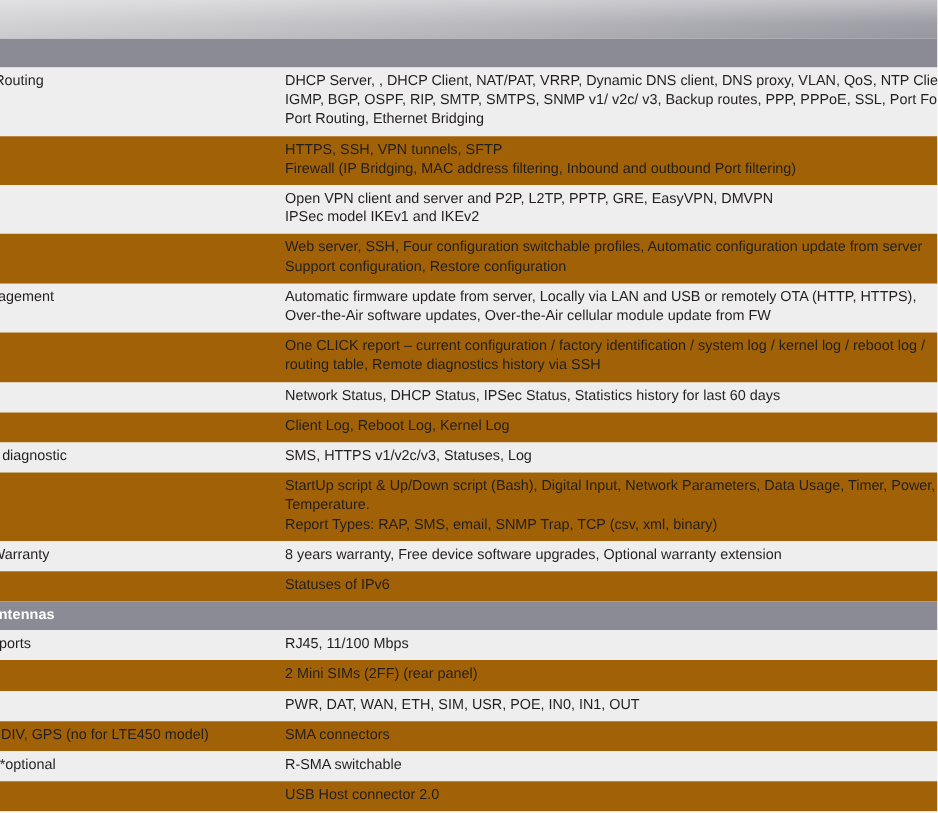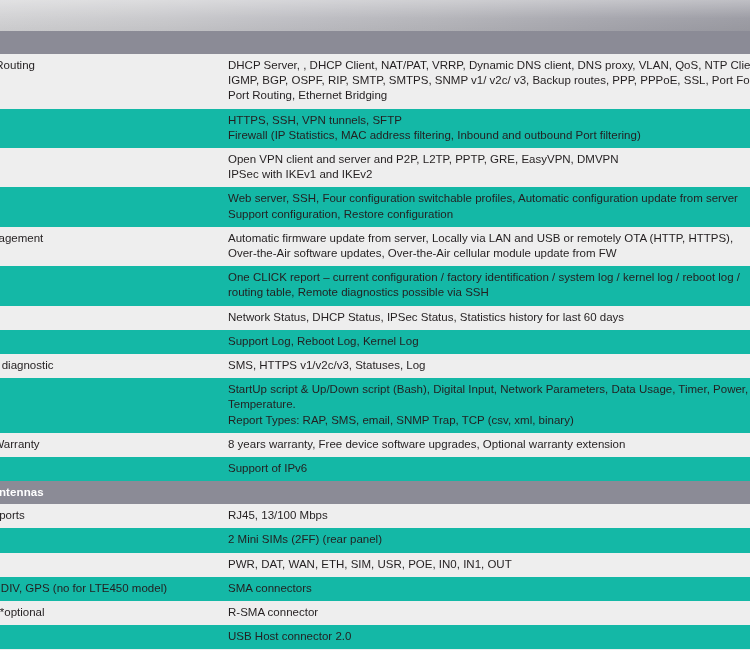--- a/index.html
+++ b/index.html
@@ -60,21 +60,21 @@
   }
   tr.row td {
     vertical-align: top;
     padding: 4px 8px 5px 8px;
     line-height: 15.2px;
   }
   tr.row.alt td {
     background: #eeeeee;
   }
   tr.row.plain td {
-    background: #14b8a6;
+    background: #a16207;
   }
   td.label {
     color: #231f20;
   }
   td.value {
     color: #231f20;
   }
   td.value .ln {
     display: block;
     white-space: nowrap;
@@ -114,31 +114,31 @@
           <span class="ln">Port Routing, Ethernet Bridging</span>
         </td>
       </tr>
 
       <tr class="row plain">
         <td class="label">
           <span class="ln">rity</span>
         </td>
         <td class="value">
           <span class="ln">HTTPS, SSH, VPN tunnels, SFTP</span>
-          <span class="ln">Firewall (IP Statistics, MAC address filtering, Inbound and outbound Port filtering)</span>
+          <span class="ln">Firewall (IP Bridging, MAC address filtering, Inbound and outbound Port filtering)</span>
         </td>
       </tr>
 
       <tr class="row alt">
         <td class="label">
           <span class="ln">tunnelling</span>
         </td>
         <td class="value">
           <span class="ln">Open VPN client and server and P2P, L2TP, PPTP, GRE, EasyVPN, DMVPN</span>
-          <span class="ln">IPSec with IKEv1 and IKEv2</span>
+          <span class="ln">IPSec model IKEv1 and IKEv2</span>
         </td>
       </tr>
 
       <tr class="row plain">
         <td class="label">
           <span class="ln">guration</span>
         </td>
         <td class="value">
           <span class="ln">Web server, SSH, Four configuration switchable profiles, Automatic configuration update from server</span>
           <span class="ln">Support configuration, Restore configuration</span>
@@ -154,39 +154,39 @@
           <span class="ln">Over-the-Air software updates, Over-the-Air cellular module update from FW</span>
         </td>
       </tr>
 
       <tr class="row plain">
         <td class="label">
           <span class="ln">nostic</span>
         </td>
         <td class="value">
           <span class="ln">One CLICK report  – current configuration / factory identification / system log / kernel log / reboot log /</span>
-          <span class="ln">routing table, Remote diagnostics possible via SSH</span>
+          <span class="ln">routing table, Remote diagnostics history via SSH</span>
         </td>
       </tr>
 
       <tr class="row alt">
         <td class="label">
           <span class="ln">us</span>
         </td>
         <td class="value">
           <span class="ln">Network Status, DHCP Status, IPSec Status, Statistics history for last 60 days</span>
         </td>
       </tr>
 
       <tr class="row plain">
         <td class="label">
           <span class="ln"></span>
         </td>
         <td class="value">
-          <span class="ln">Support Log, Reboot Log, Kernel Log</span>
+          <span class="ln">Client Log, Reboot Log, Kernel Log</span>
         </td>
       </tr>
 
       <tr class="row alt">
         <td class="label">
           <span class="ln">roling and diagnostic</span>
         </td>
         <td class="value">
           <span class="ln">SMS, HTTPS v1/v2c/v3, Statuses, Log</span>
         </td>
@@ -210,34 +210,34 @@
         <td class="value">
           <span class="ln">8 years warranty, Free device software upgrades, Optional warranty extension</span>
         </td>
       </tr>
 
       <tr class="row plain">
         <td class="label">
           <span class="ln">r</span>
         </td>
         <td class="value">
-          <span class="ln">Support of IPv6</span>
+          <span class="ln">Statuses of IPv6</span>
         </td>
       </tr>
 
       <tr class="section">
         <td colspan="2">s, LED, Antennas</td>
       </tr>
 
       <tr class="row alt">
         <td class="label">
           <span class="ln">n 5x ETH ports</span>
         </td>
         <td class="value">
-          <span class="ln">RJ45, 13/100 Mbps</span>
+          <span class="ln">RJ45, 11/100 Mbps</span>
         </td>
       </tr>
 
       <tr class="row plain">
         <td class="label">
           <span class="ln"></span>
         </td>
         <td class="value">
           <span class="ln">2 Mini SIMs (2FF) (rear panel)</span>
         </td>
@@ -259,21 +259,21 @@
         <td class="value">
           <span class="ln">SMA connectors</span>
         </td>
       </tr>
 
       <tr class="row alt">
         <td class="label">
           <span class="ln">antenna - *optional</span>
         </td>
         <td class="value">
-          <span class="ln">R-SMA connector</span>
+          <span class="ln">R-SMA switchable</span>
         </td>
       </tr>
 
       <tr class="row plain">
         <td class="label">
           <span class="ln"></span>
         </td>
         <td class="value">
           <span class="ln">USB Host connector 2.0</span>
         </td>

